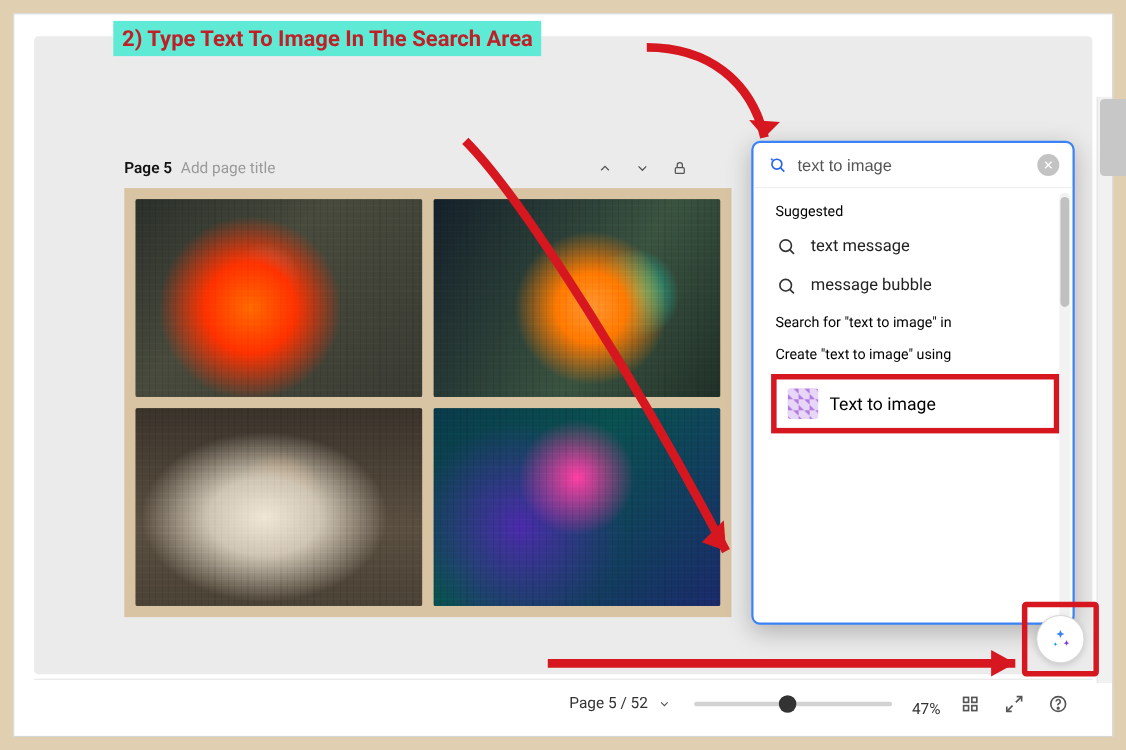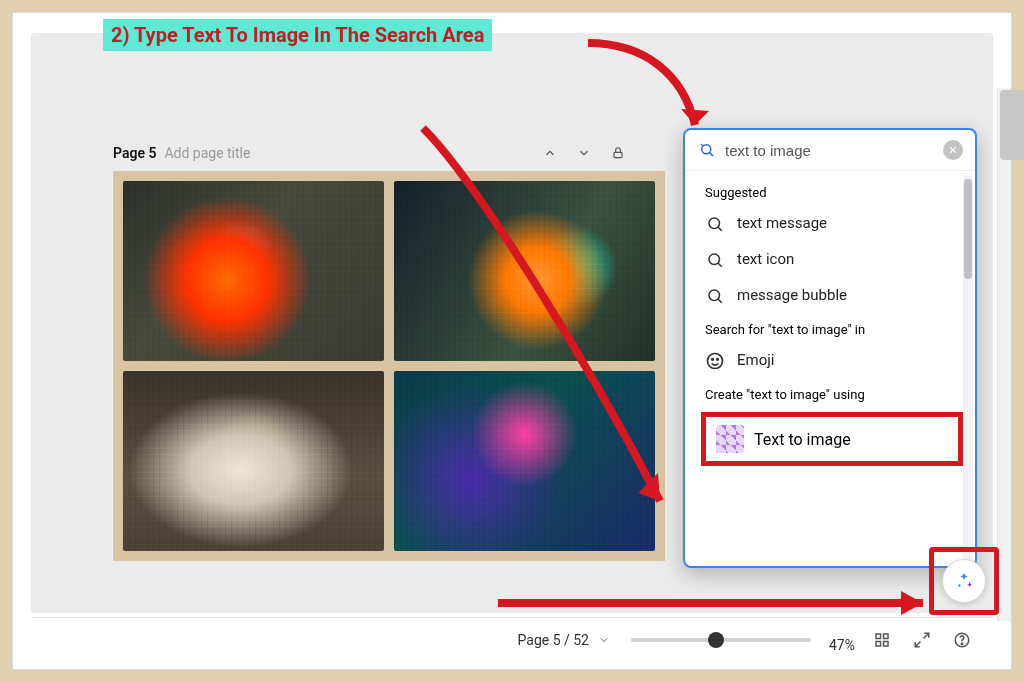--- a/index.html
+++ b/index.html
@@ -284,44 +284,24 @@
         </span>
         <span>text message</span>
       </div>
       <div class="list-item">
         <span class="li-icon">
           <svg width="18" height="18" viewBox="0 0 24 24" fill="none" stroke="currentColor" stroke-width="2">
               <circle cx="11" cy="11" r="7"></circle>
               <line x1="21" y1="21" x2="16" y2="16"></line>
             </svg>
         </span>
-        <span>text icon</span>
-      </div>
-      <div class="list-item">
-        <span class="li-icon">
-          <svg width="18" height="18" viewBox="0 0 24 24" fill="none" stroke="currentColor" stroke-width="2">
-              <circle cx="11" cy="11" r="7"></circle>
-              <line x1="21" y1="21" x2="16" y2="16"></line>
-            </svg>
-        </span>
         <span>message bubble</span>
       </div>
 
       <div class="section-label">Search for "text to image" in</div>
-      <div class="list-item">
-        <span class="li-icon">
-          <svg width="20" height="20" viewBox="0 0 24 24" fill="none" stroke="currentColor" stroke-width="2">
-              <circle cx="12" cy="12" r="9"></circle>
-              <circle cx="9" cy="10" r="1" fill="currentColor"></circle>
-              <circle cx="15" cy="10" r="1" fill="currentColor"></circle>
-              <path d="M8 15c1.3 1.3 2.7 2 4 2s2.7-.7 4-2"></path>
-            </svg>
-        </span>
-        <span>Emoji</span>
-      </div>
 
       <div class="section-label">Create "text to image" using</div>
       <div class="create-row">
         <div class="thumb"></div>
         <span>Text to image</span>
       </div>
     </div>
   </div>
 
   <div class="assistant-wrap">

